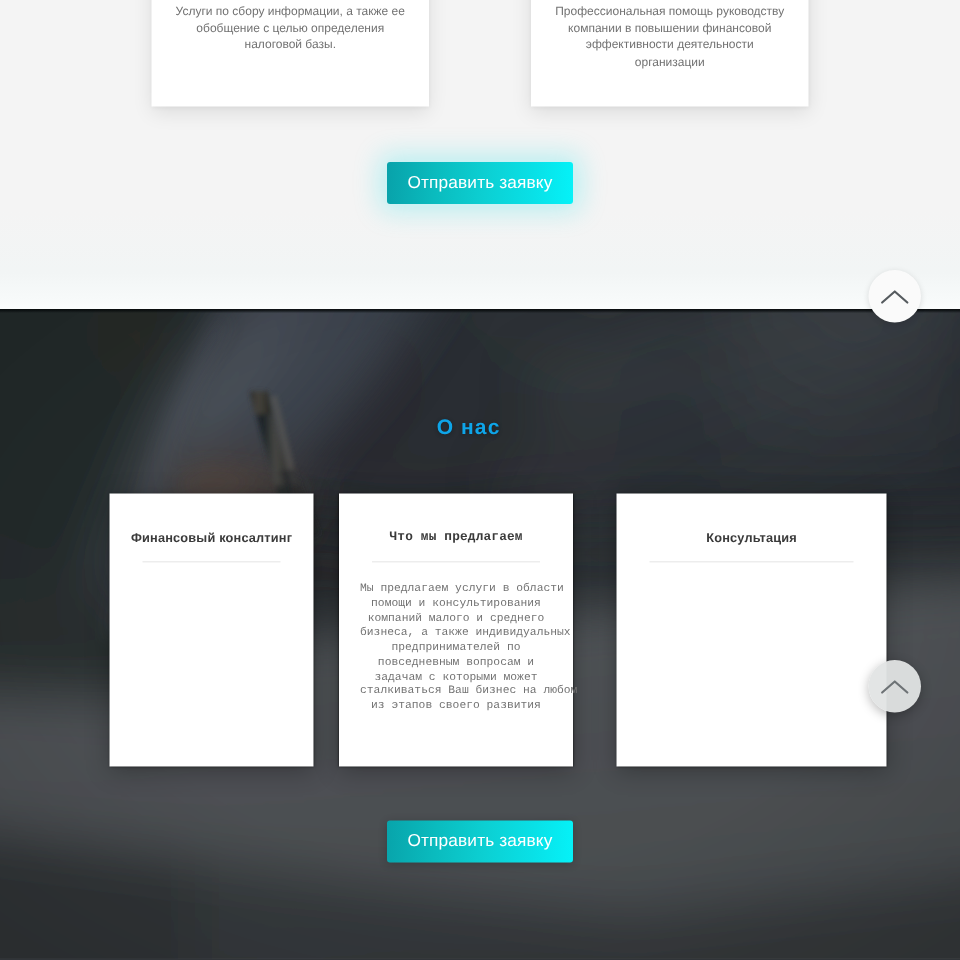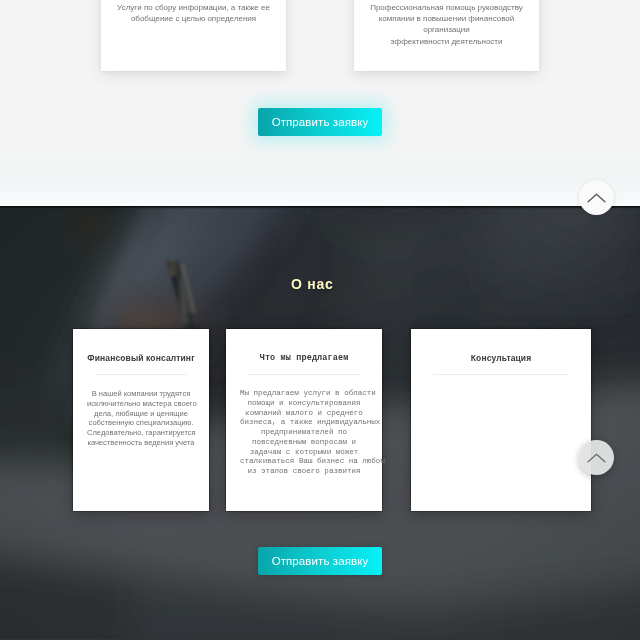--- a/index.html
+++ b/index.html
@@ -31,21 +31,21 @@
   .uparrow.a{background:#fafafa;box-shadow:0 1px 4px rgba(0,0,0,.13);}
   .uparrow.b{background:rgba(226,228,228,.95);box-shadow:0 2px 7px rgba(0,0,0,.28);}
 
   
   .sec-dark{position:absolute;left:0;top:206px;width:640px;height:434px;overflow:hidden;
             background:#303438;}
   .topshade{position:absolute;left:0;top:-0.5px;width:640px;height:3.6px;z-index:3;pointer-events:none;
             background:linear-gradient(180deg,rgba(5,9,10,.88) 0%,rgba(8,12,14,.72) 40%,rgba(14,19,21,.26) 72%,rgba(20,26,28,0) 100%);}
   .photo{position:absolute;left:0;top:0;width:640px;height:433px;overflow:hidden;}
   .photo svg{position:absolute;left:0;top:0;display:block;}
-  .about-title{position:absolute;left:0;right:16px;margin:0;text-align:center;color:#fef9c3;
+  .about-title{position:absolute;left:0;right:16px;margin:0;text-align:center;color:#0ea5e9;
                font-weight:700;font-size:14px;line-height:16px;letter-spacing:.75px;
                text-indent:.75px;
                text-shadow:0 1px 3px rgba(0,0,0,.30);}
   .ab-card{position:absolute;background:#ffffff;
            box-shadow:0 3px 15px rgba(0,0,0,.30),0 0 2px rgba(0,0,0,.55),0 0 1px rgba(0,0,0,.6);}
   .ab-card h3{margin:0;text-align:center;color:#3a3a3a;font-weight:700;
               font-size:8.5px;line-height:10px;letter-spacing:.12px;text-indent:.12px;position:absolute;left:0;right:0;}
   .ab-card .rule{position:absolute;height:1.4px;background:#ededed;}
   .ab-card p{margin:0;position:absolute;left:0;right:0;text-align:center;
              color:#737373;font-size:7.55px;line-height:9.75px;}
@@ -55,29 +55,30 @@
 <body>
 
 <div class="page">
 
   <section class="sec-light">
 
     <div class="svc-card" style="left:101px;top:-89px;width:185px;height:160px;">
       <div class="body" style="top:91px;padding:0 15px;">
           <span class="ln">Услуги по сбору информации, а также ее</span>
           <span class="ln">обобщение с целью определения</span>
+          <span class="ln">налоговой базы.</span>
         </div>
     </div>
 
     <div class="svc-card" style="left:354px;top:-89px;width:185px;height:160px;">
       <div class="body" style="top:91px;padding:0 15px;">
           <span class="ln">Профессиональная помощь руководству</span>
           <span class="ln">компании в повышении финансовой</span>
+          <span class="ln">эффективности деятельности</span>
           <span class="ln">организации</span>
-          <span class="ln">эффективности деятельности</span>
         </div>
     </div>
 
     <button class="cta light-ctx" style="left:258px;top:108px;width:124px;height:28px;line-height:28px;">Отправить заявку</button>
   </section>
 
   <section class="sec-dark">
     <div class="topshade"></div>
     <div class="photo">
       <svg width="640" height="433" viewBox="0 0 640 433">
@@ -210,28 +211,20 @@
         <rect x="0" y="0" width="640" height="433" fill="url(#gVig)"></rect>
         <rect x="0" y="0" width="640" height="433" fill="#262c2e" opacity=".16"></rect>
       </svg>
     </div>
 
     <h2 class="about-title" style="top:70px;">О нас</h2>
 
     <div class="ab-card" style="left:73px;top:123px;width:136px;height:182px;">
       <h3 style="top:24.4px;">Финансовый консалтинг</h3>
       <div class="rule" style="left:22px;right:22px;top:44.5px;"></div>
-      <p style="top:60px;padding:0 14px;">
-          <span class="ln">В нашей компании трудятся</span>
-          <span class="ln">исключительно мастера своего</span>
-          <span class="ln">дела, любящие и ценящие</span>
-          <span class="ln">собственную специализацию.</span>
-          <span class="ln">Следовательно, гарантируется</span>
-          <span class="ln">качественность ведения учета</span>
-        </p>
     </div>
 
     <div class="ab-card" style="left:226px;top:123px;width:156px;height:182px;font-family:Liberation Mono, monospace;">
       <h3 style="top:24.4px;">Что мы предлагаем</h3>
       <div class="rule" style="left:22px;right:22px;top:44.5px;"></div>
       <p style="top:60px;padding:0 14px;">
           <span class="ln">Мы предлагаем услуги в области</span>
           <span class="ln">помощи и консультирования</span>
           <span class="ln">компаний малого и среднего</span>
           <span class="ln">бизнеса, а также индивидуальных</span>

